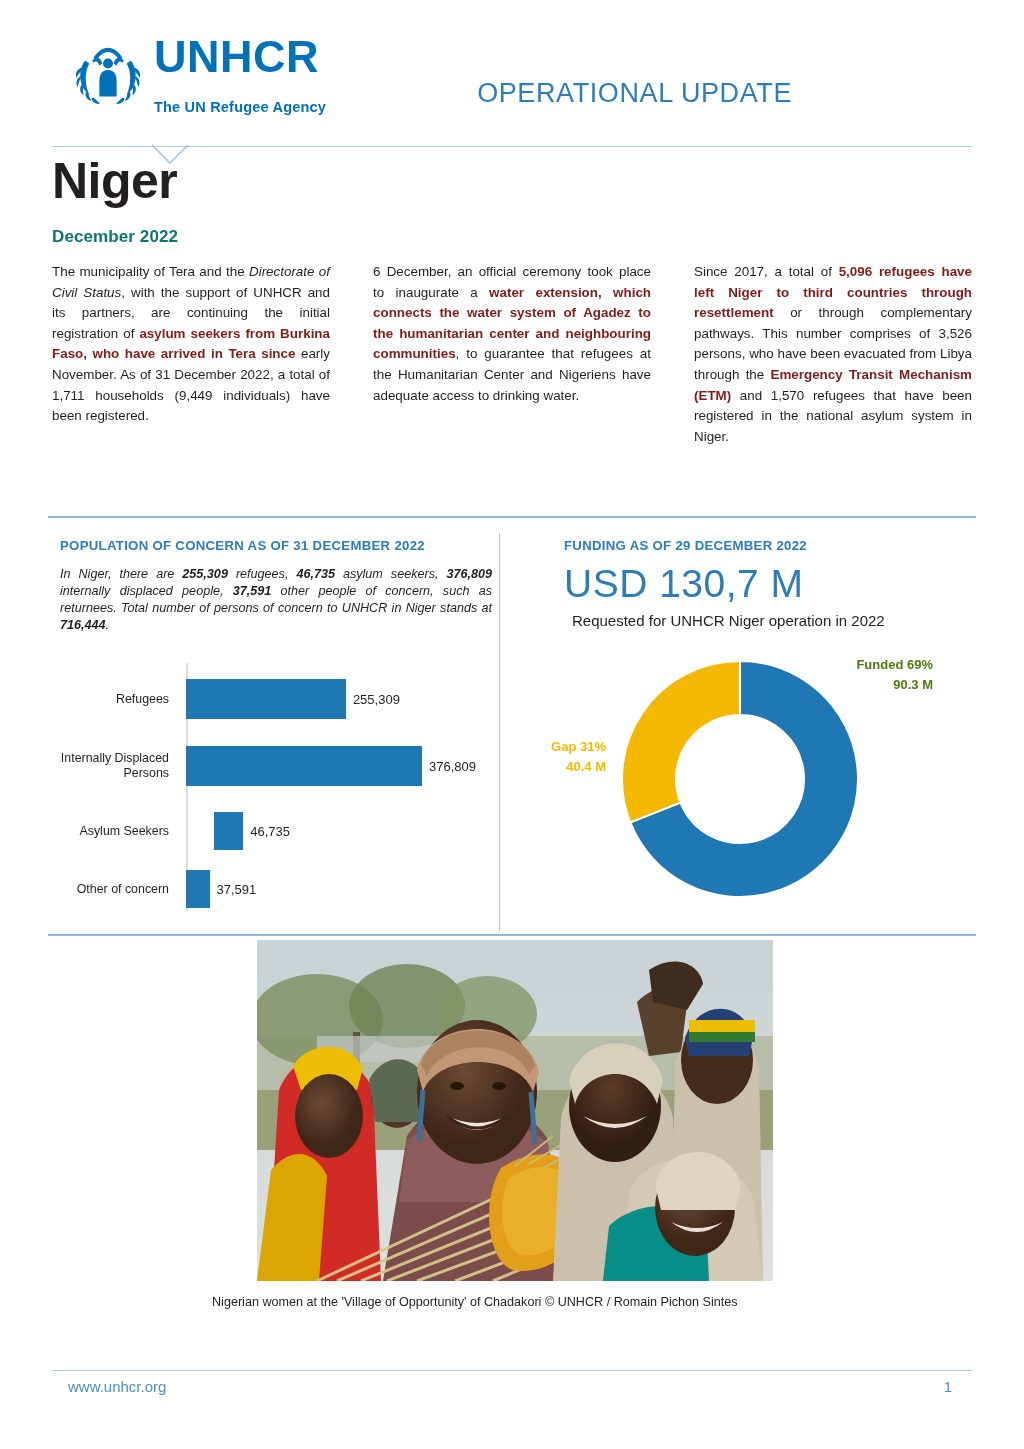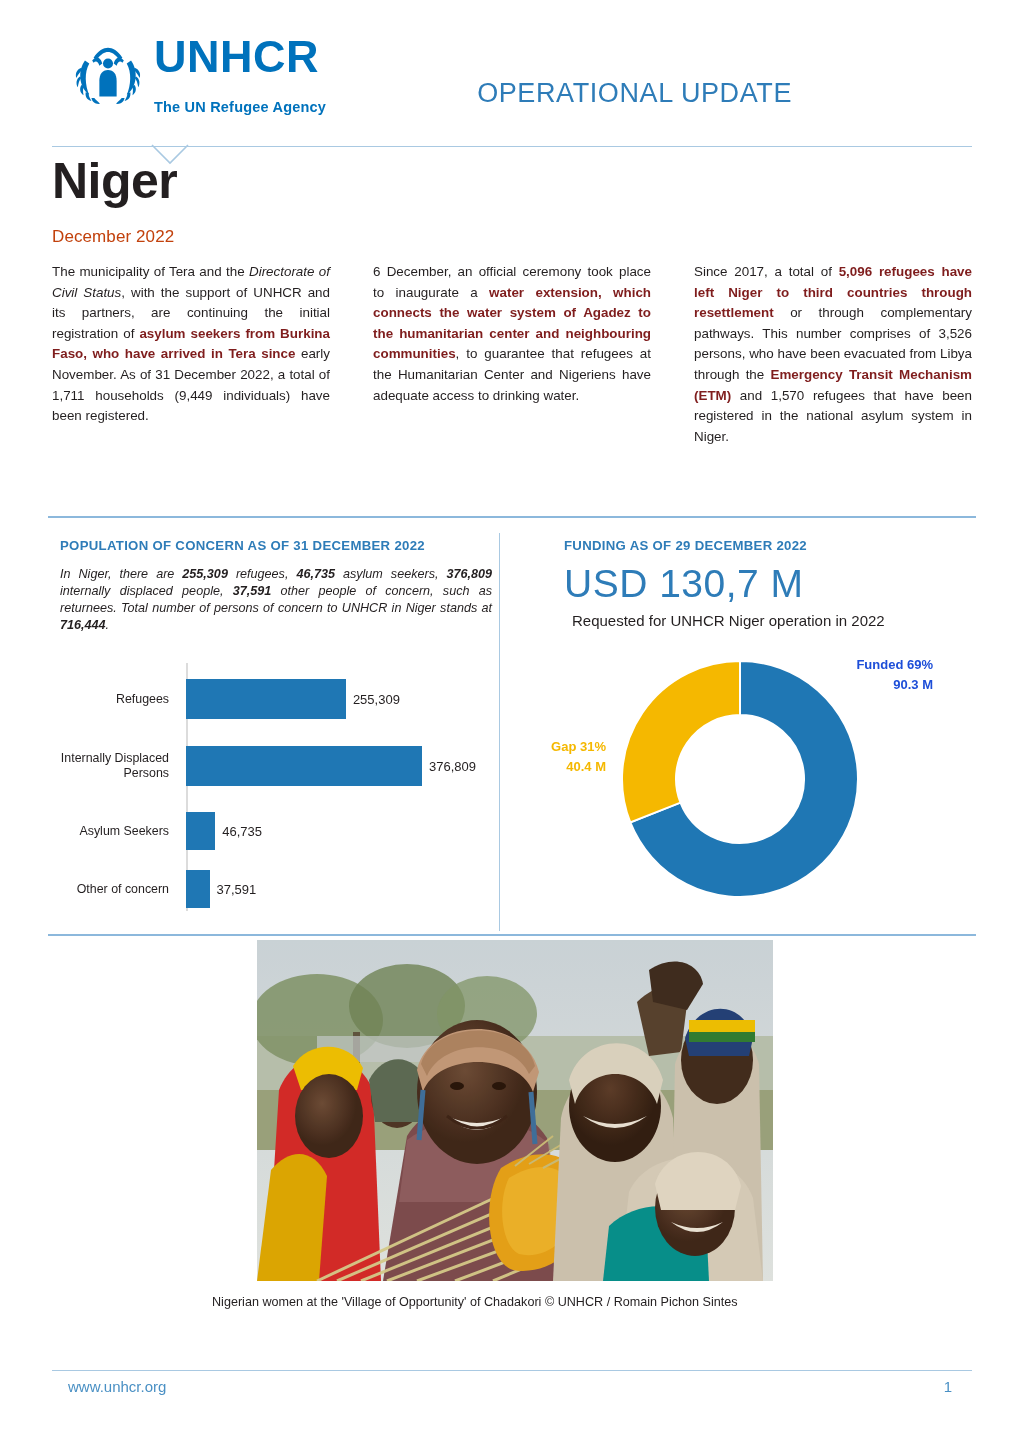--- a/index.html
+++ b/index.html
@@ -74,22 +74,22 @@
     font-size: 50px;
     font-weight: bold;
     color: #231f20;
     letter-spacing: -0.5px;
     line-height: 1;
   }
   .month-year {
     position: absolute;
     left: 52px; top: 227px;
     font-size: 17px;
-    font-weight: normal;
-    color: #c2410c;
+    font-weight: bold;
+    color: #0f766e;
     letter-spacing: 0.1px;
   }
 
   
   .cols {
     position: absolute;
     left: 52px; top: 262px;
     width: 920px;
     display: flex;
     gap: 43px;
@@ -199,21 +199,21 @@
     position: absolute;
     left: 528px; top: 645px;
     width: 448px; height: 268px;
   }
   .donut-svg { position: absolute; left: 78px; top: 0; }
   .lbl-funded {
     position: absolute;
     left: 265px; top: 10px;
     font-size: 13px;
     font-weight: bold;
-    color: #1d4ed8;
+    color: #4d7c0f;
     line-height: 20px;
     text-align: right;
     width: 140px;
   }
   .lbl-gap {
     position: absolute;
     left: 0px; top: 92px;
     width: 78px;
     font-size: 13px;
     font-weight: bold;
@@ -332,21 +332,21 @@
         <div class="bar-val">255,309</div>
       </div>
     </div>
     <div class="bar-row" style="top:72px; height:62px;">
       <div class="bar-label">Internally Displaced Persons</div>
       <div class="bar-track">
         <div class="bar-fill" style="height: 40px; width: 236px;"></div>
         <div class="bar-val">376,809</div>
       </div>
     </div>
-    <div class="bar-row" style="top:146px; height:44px;">
+    <div class="bar-row" style="top:146px; height:44px;gap:28px;">
       <div class="bar-label">Asylum Seekers</div>
       <div class="bar-track">
         <div class="bar-fill" style="height: 38px; width: 29.2707px;"></div>
         <div class="bar-val">46,735</div>
       </div>
     </div>
     <div class="bar-row" style="top:204px; height:44px;">
       <div class="bar-label">Other of concern</div>
       <div class="bar-track">
         <div class="bar-fill" style="height: 38px; width: 23.5437px;"></div>

